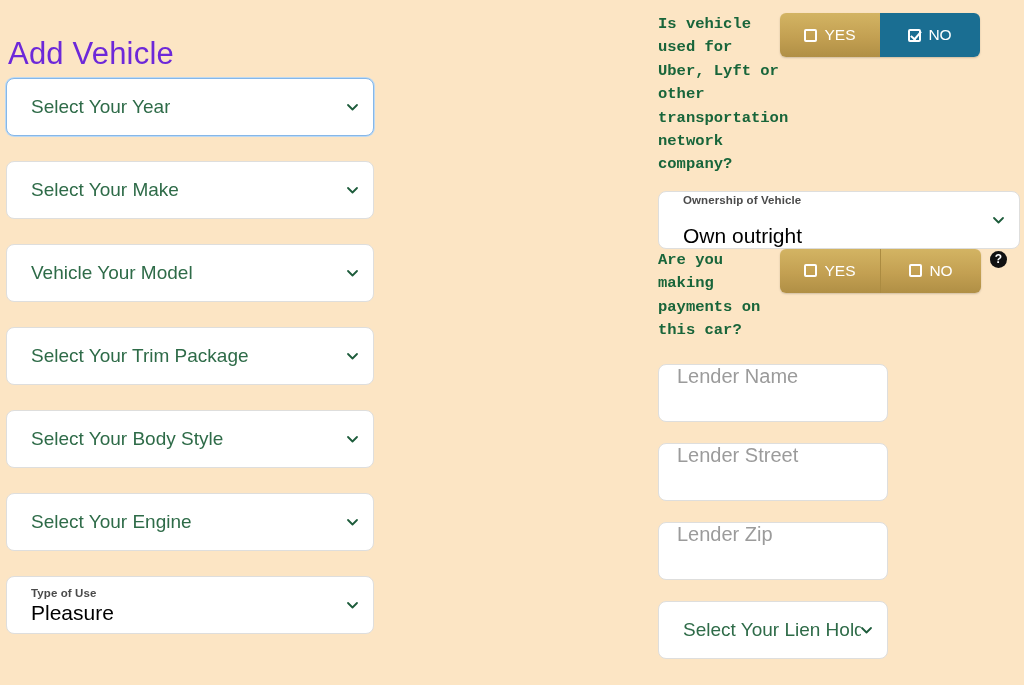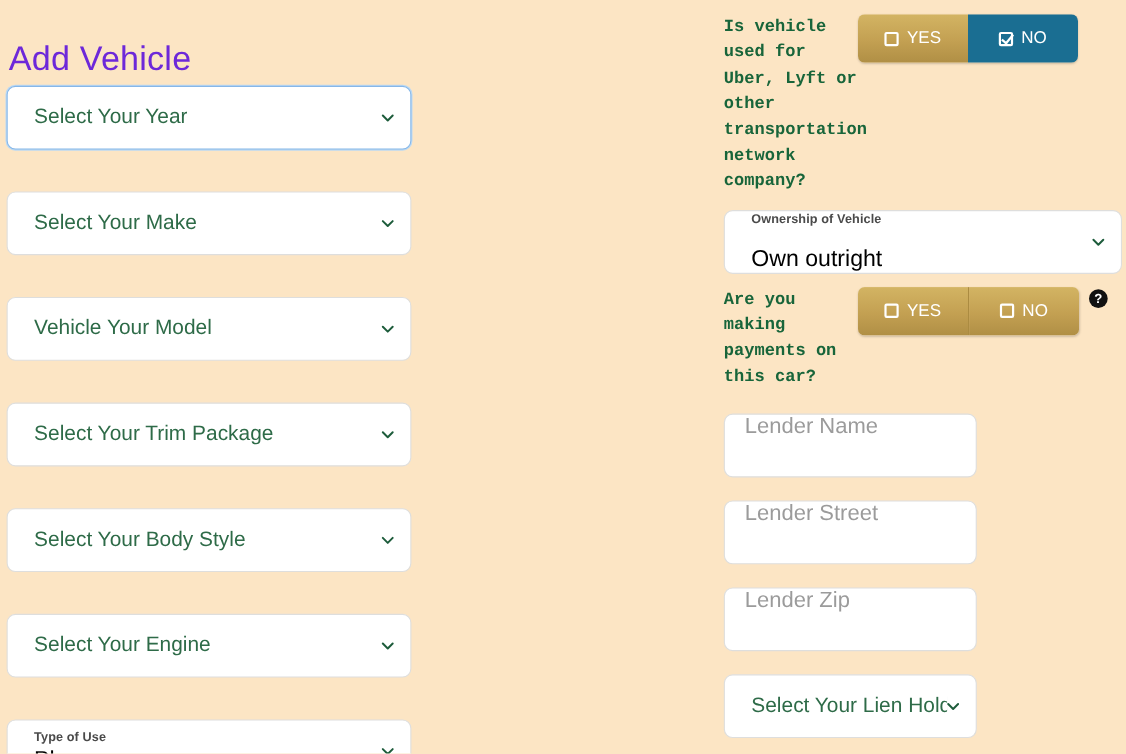--- a/index.html
+++ b/index.html
@@ -47,21 +47,21 @@
 
   
   .field {
     position: relative;
     box-sizing: border-box;
     width: 100%;
     height: 58px;
     background: #ffffff;
     border: 1px solid #dededd;
     border-radius: 8px;
-    margin-bottom: 38px;
+    margin-bottom: 25px;
     display: flex;
     align-items: center;
     padding: 0 34px 0 24px;
     cursor: pointer;
   }
   .field.focused {
     border: 1px solid #86b7e8;
     box-shadow: 0 0 0 1px #bcd9f3;
   }
   .field .ph {
@@ -195,21 +195,21 @@
     text-align: center;
     margin-left: 9px;
     margin-top: 2px;
     flex: 0 0 17px;
     cursor: pointer;
   }
 
   
   .q1 { padding-top: 13px; }
   .ownership-wrap { margin-top: 14px; }
-  .ownership-wrap .field { width: 362px; margin-bottom: 12px; gap: 16px; }
+  .ownership-wrap .field { width: 362px; margin-bottom: 0; gap: 16px; }
   .q2 { }
   .lender-wrap { margin-top: 22px; }
   .lien-field { width: 230px; margin-bottom: 0; padding: 0 26px 0 24px; }
 </style>
 </head>
 <body>
 
 <div class="page">
 
   <div class="col-left">

